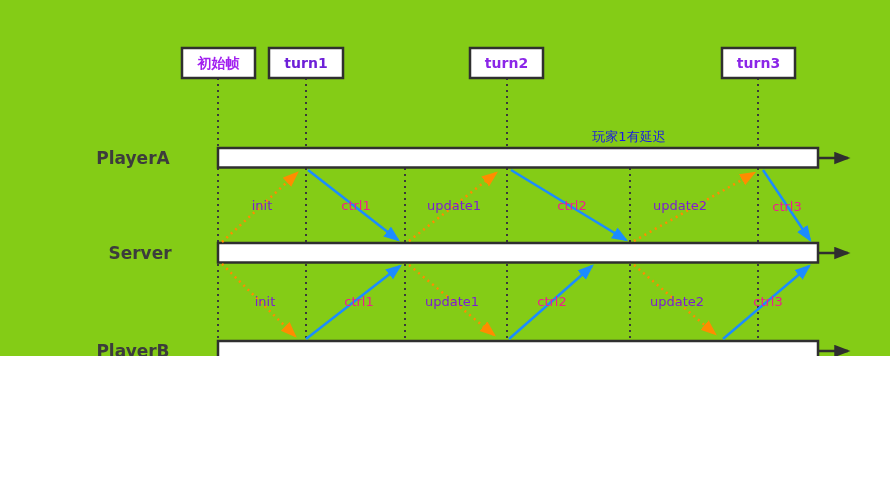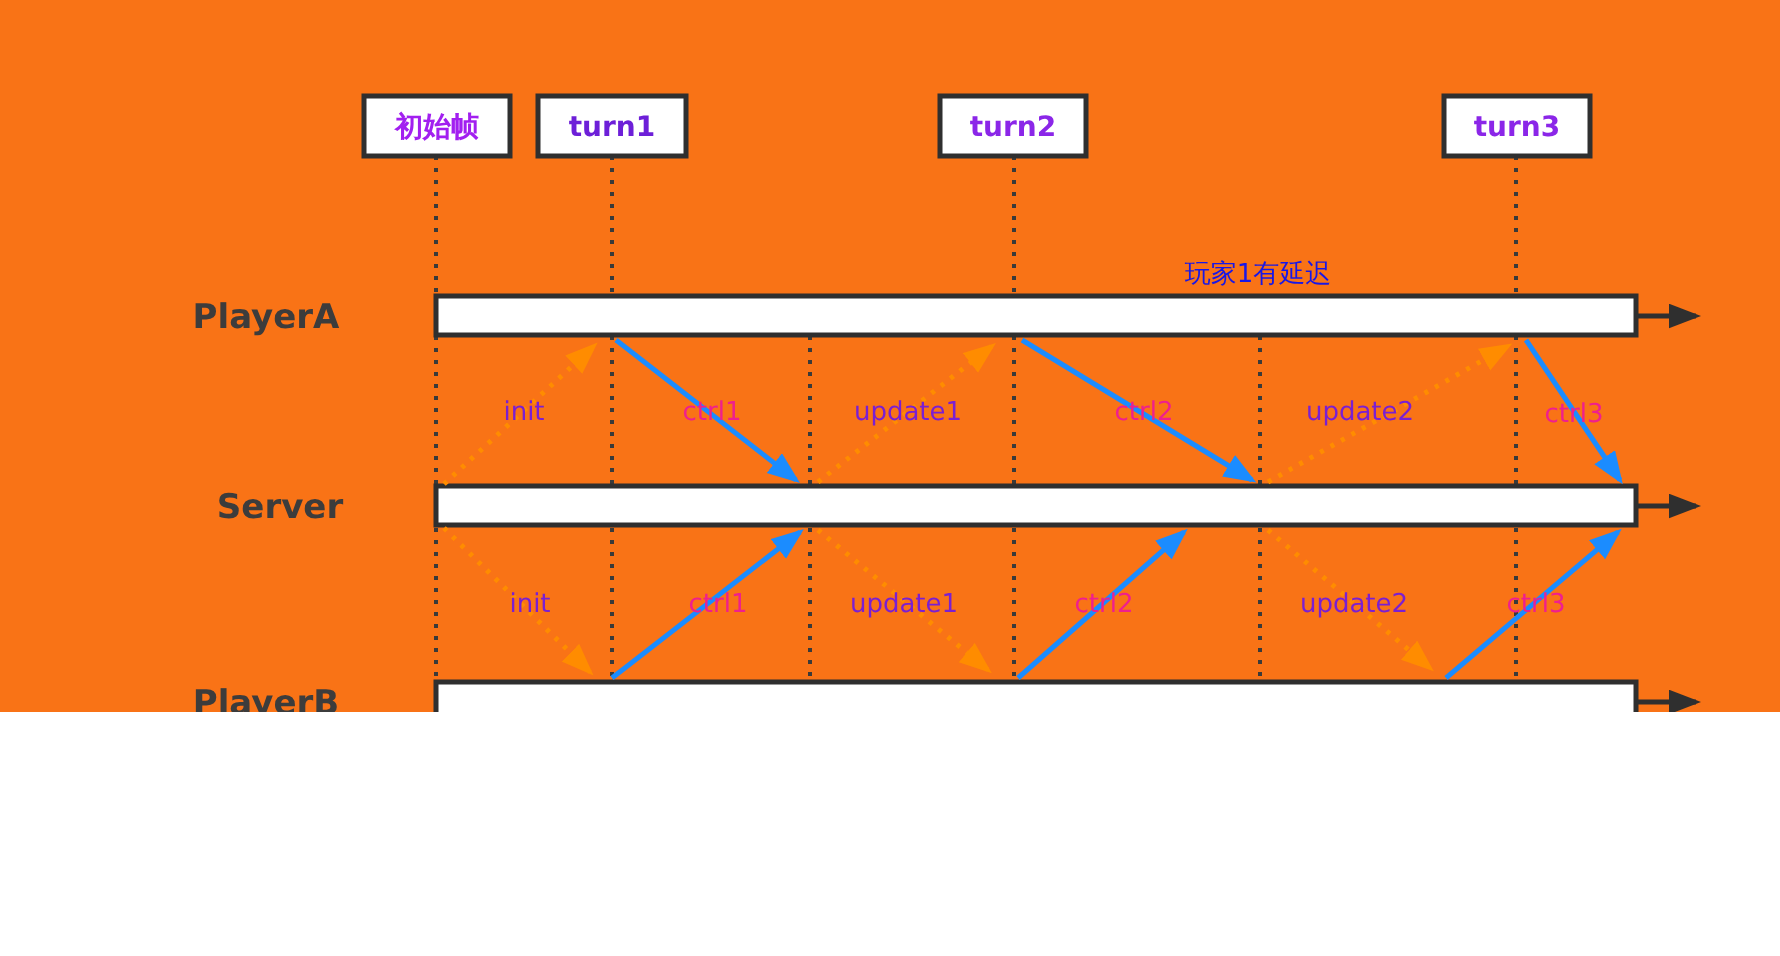--- a/index.html
+++ b/index.html
@@ -1,19 +1,19 @@
 <!DOCTYPE html>
 <html><head>
 <meta charset="utf-8">
 <style>
   html,body{margin:0;padding:0;background:#ffffff;}
   .canvas{
     position:relative;
     width:890px;height:356px;
-    background:#f97316;
+    background:#84cc16;
     overflow:hidden;
     font-family:"DejaVu Sans", sans-serif;
   }
   svg text{font-family:"DejaVu Sans","Liberation Sans",sans-serif;}
   .frame-box-label{font-size:14px;font-weight:bold;}
   .lane-label{font-size:17px;font-weight:bold;fill:#3c3c3c;}
   .msg-label{font-size:13px;}
   .annotation{font-size:13px;}
 </style>
 </head>

